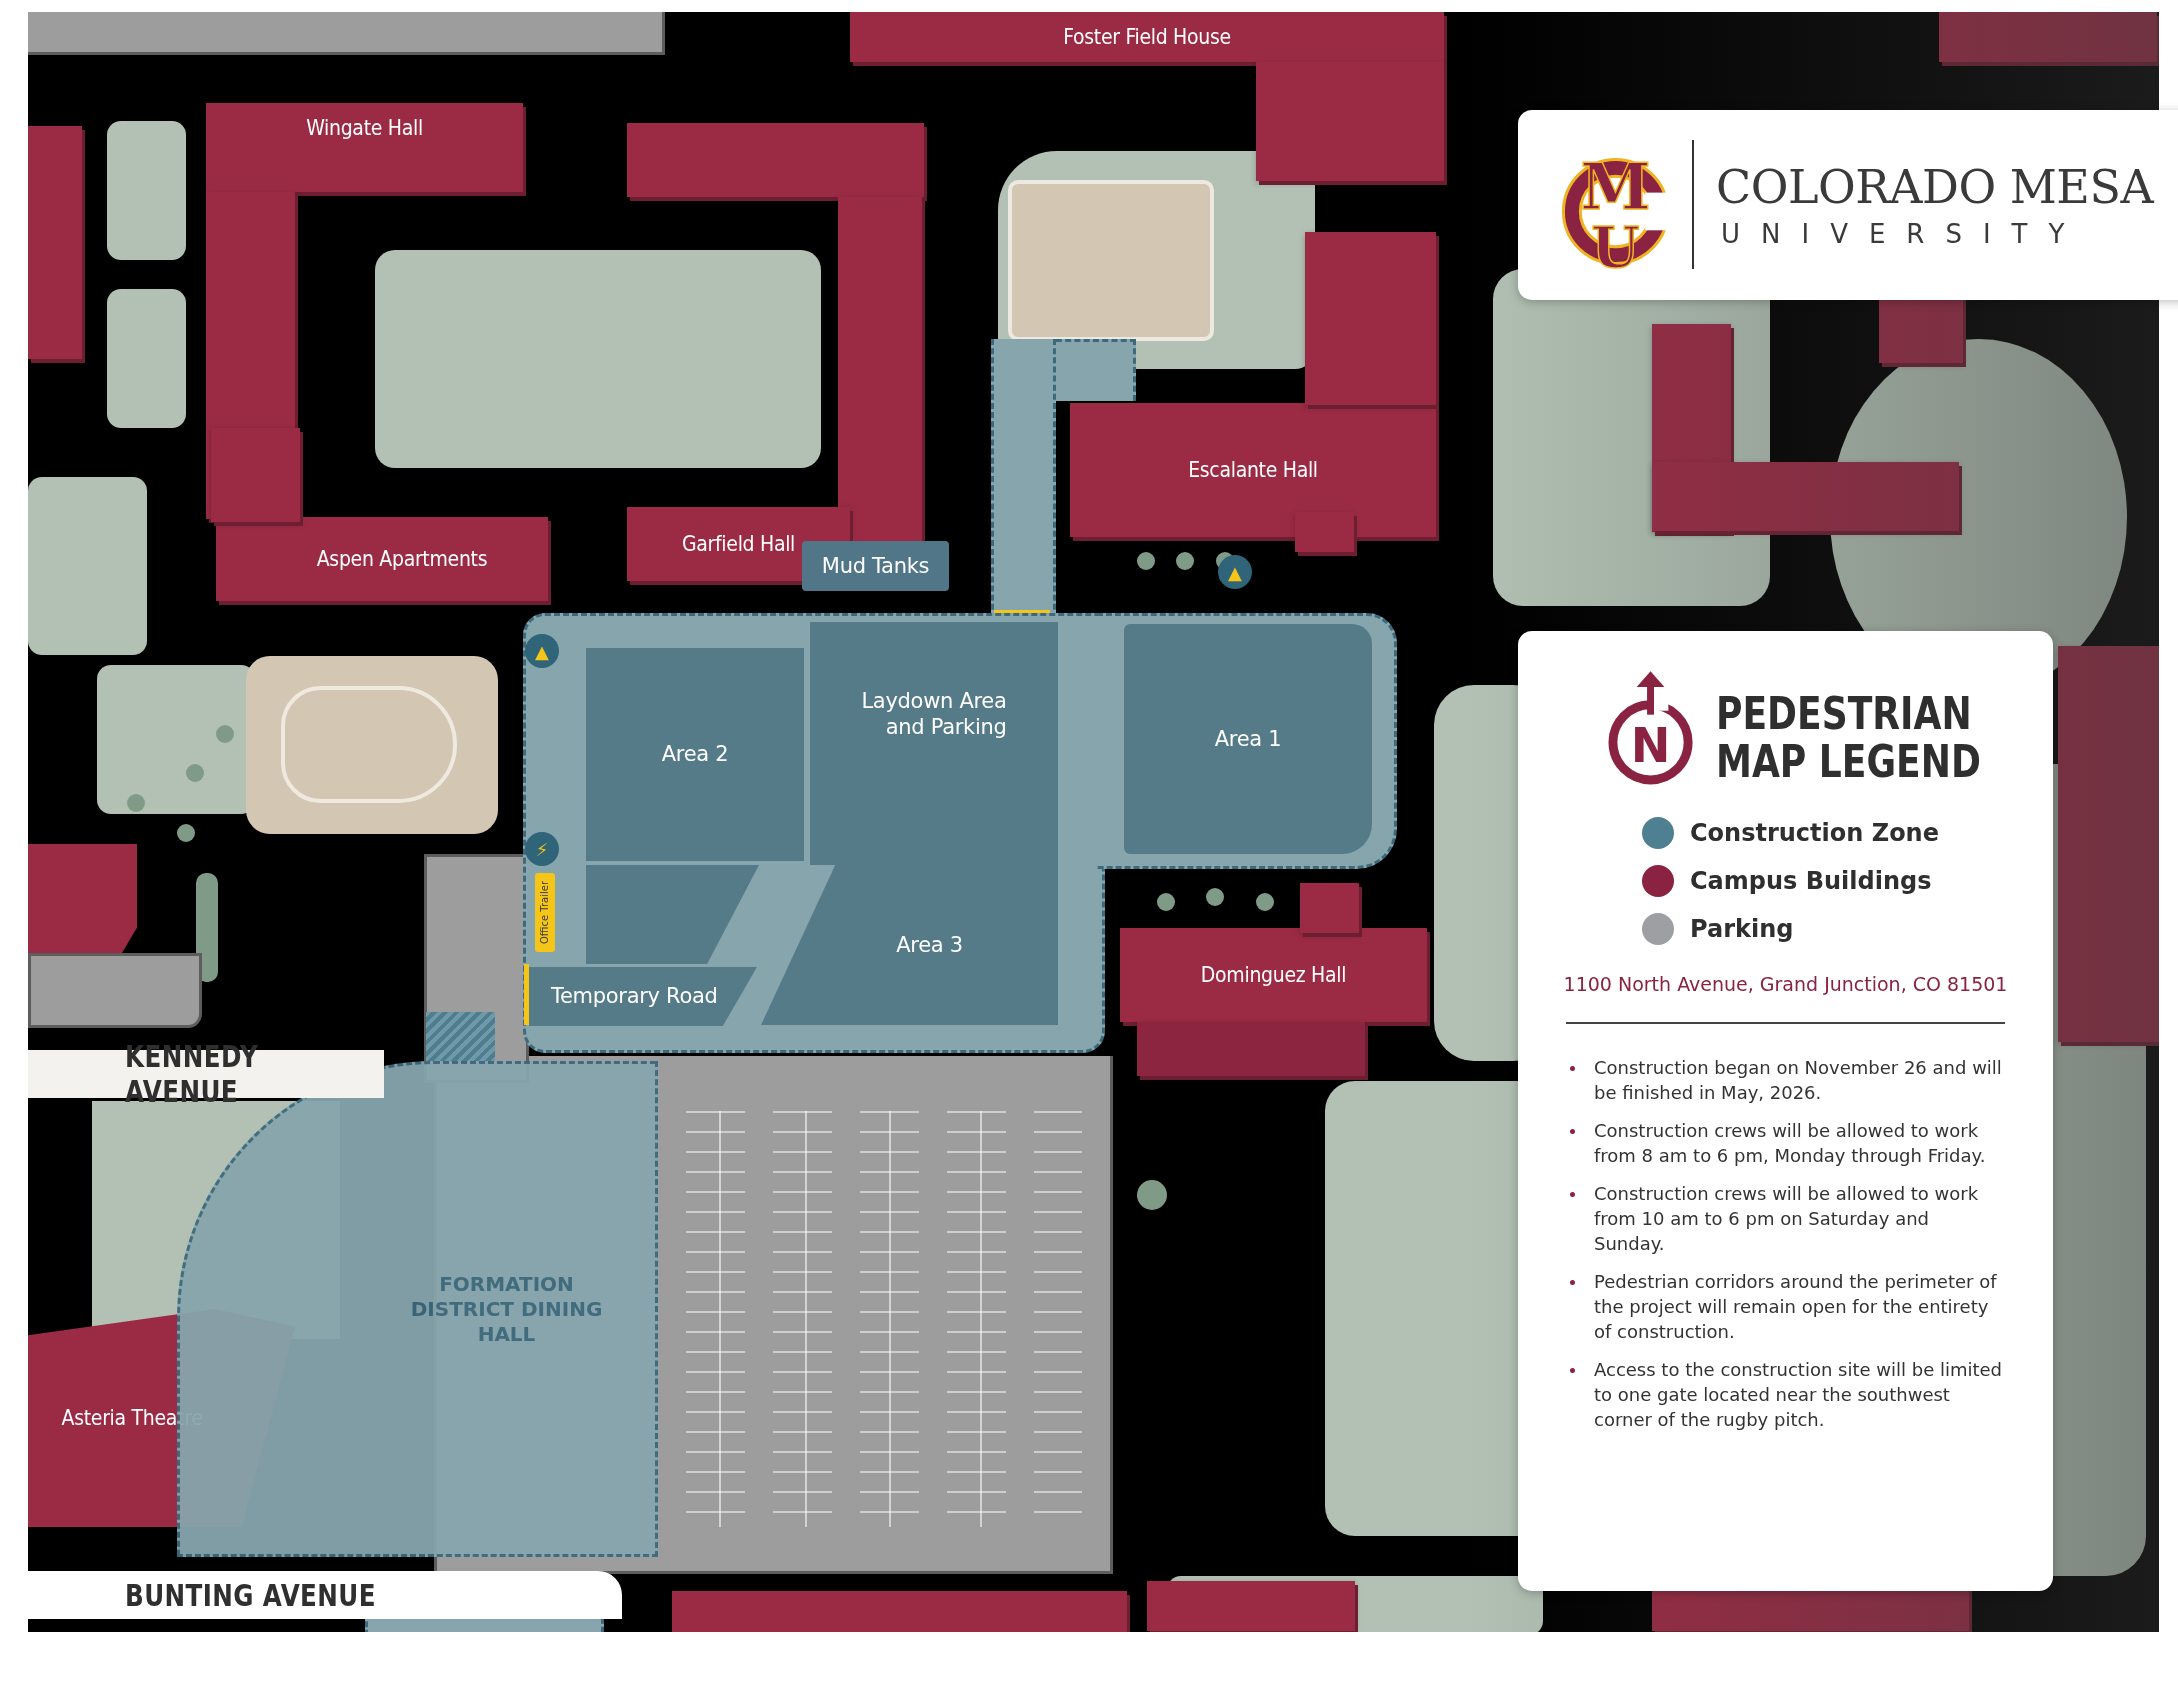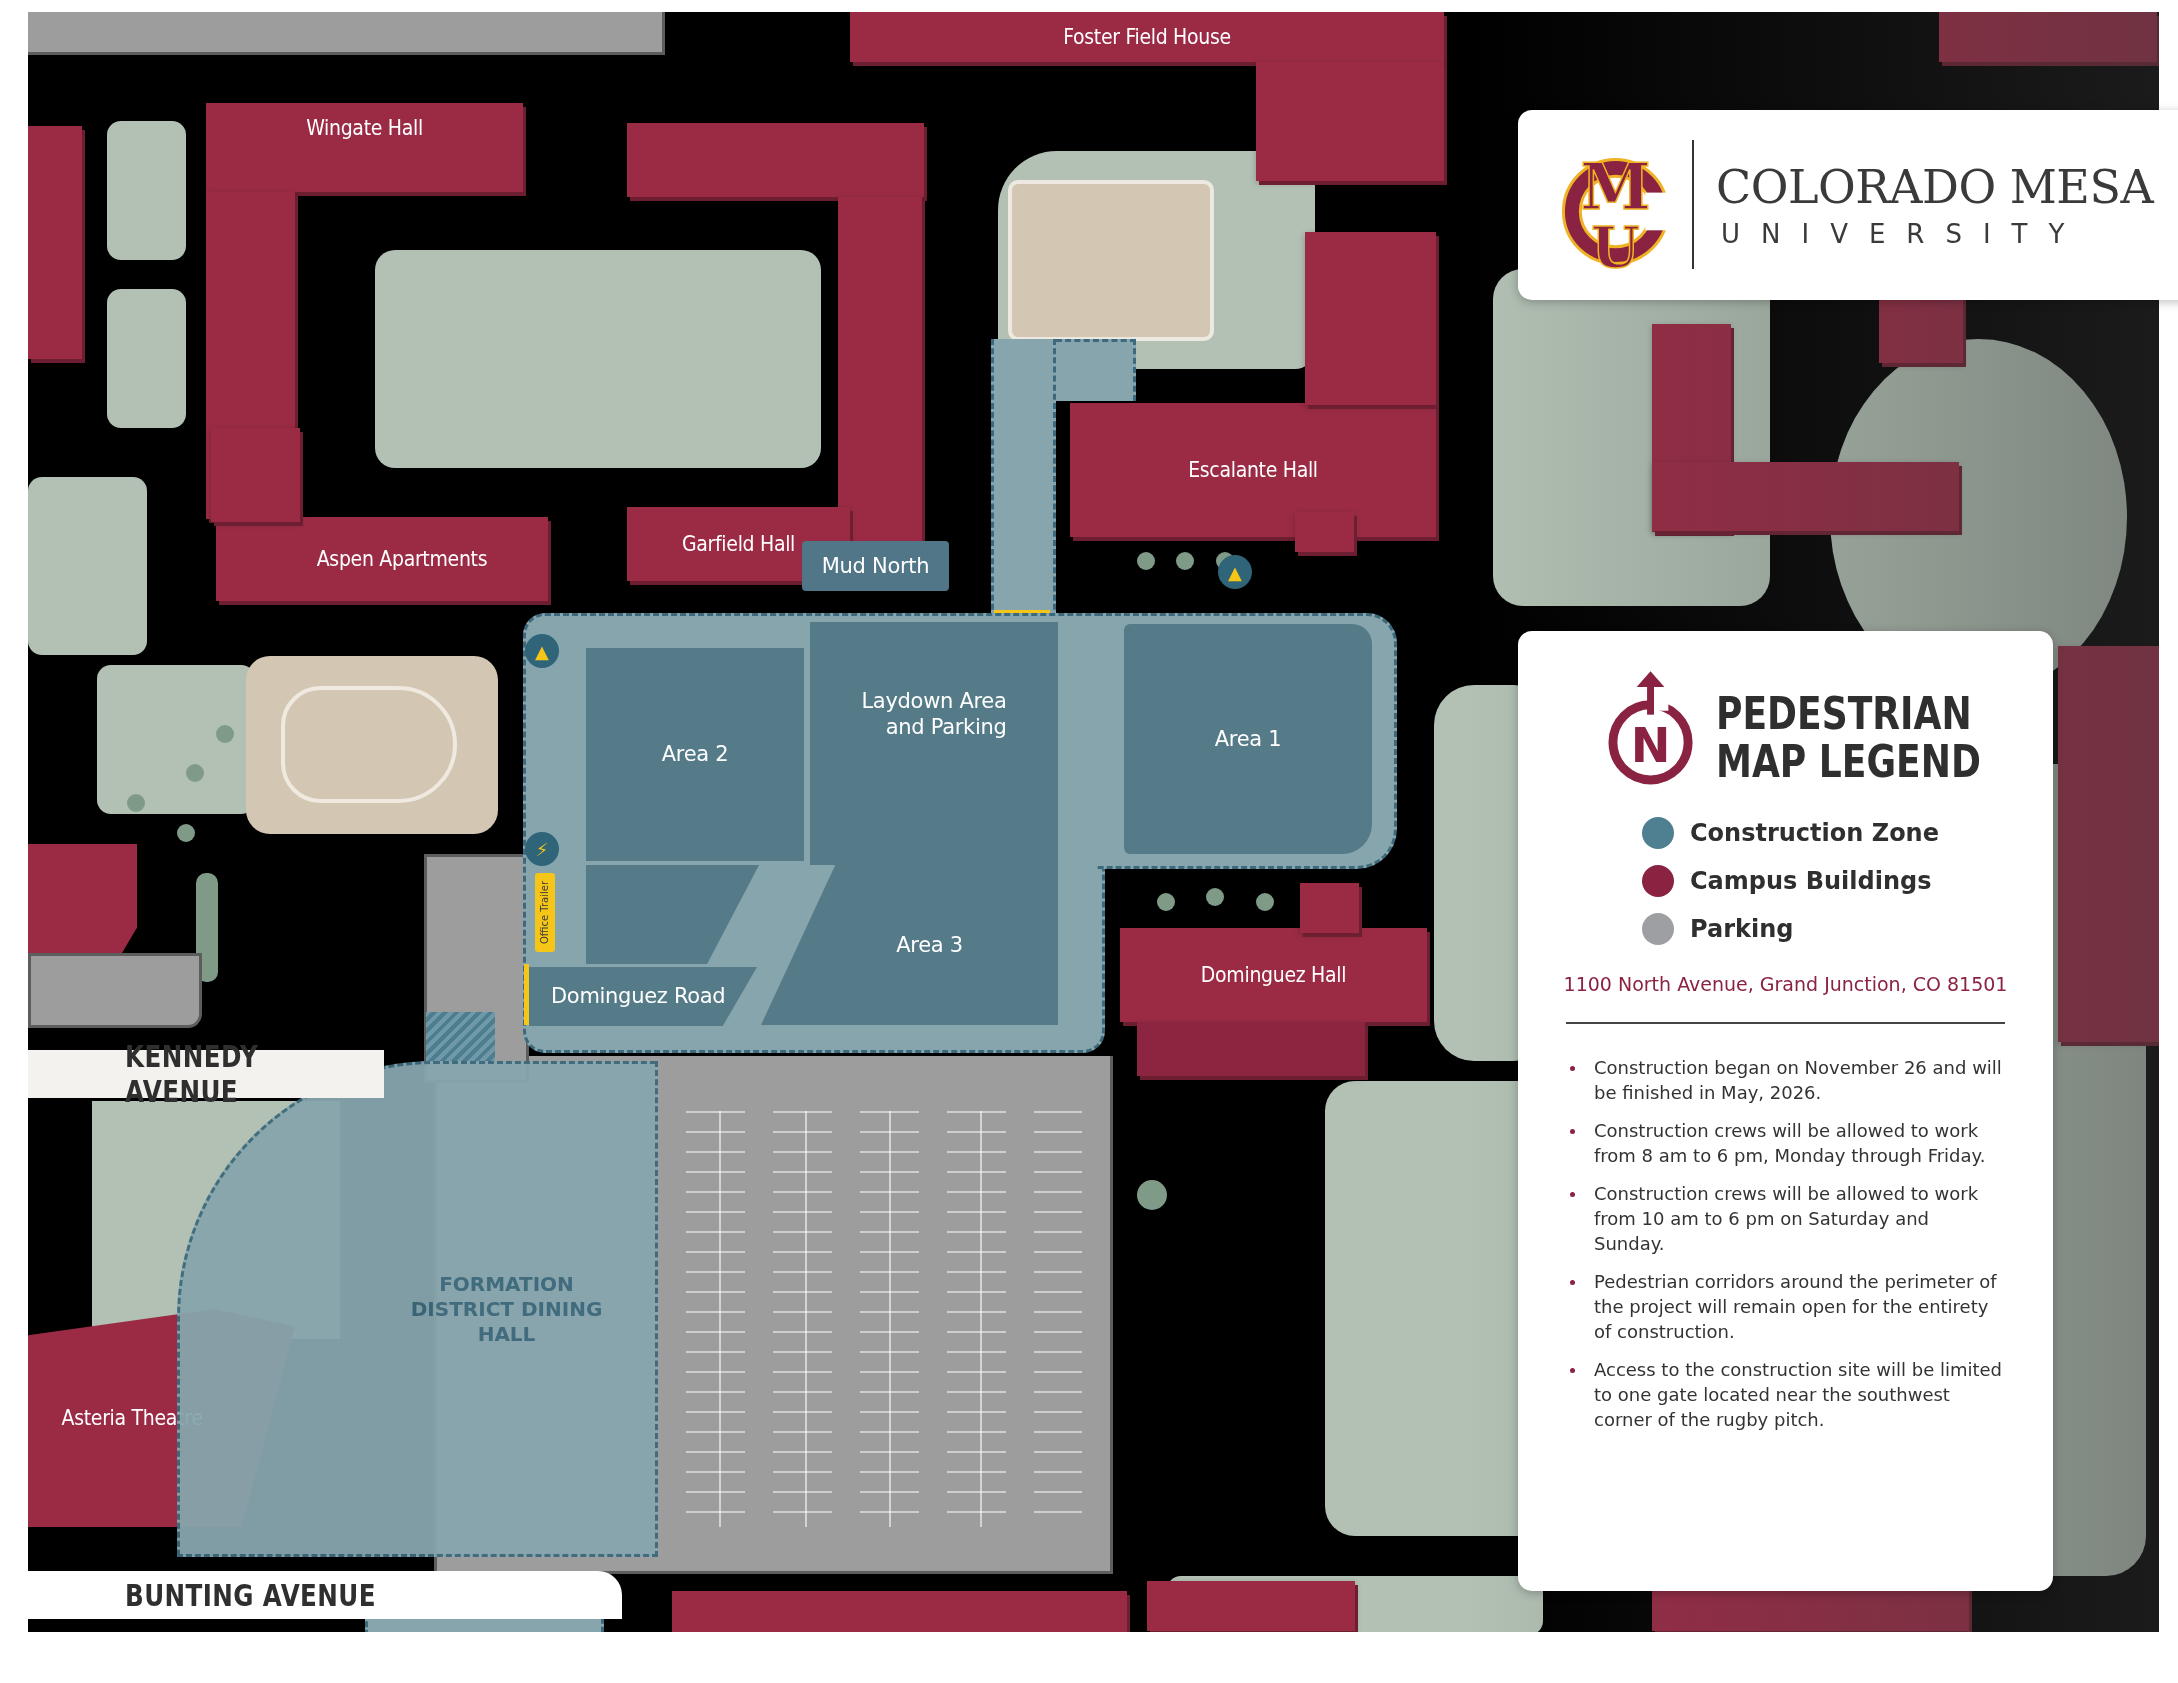--- a/index.html
+++ b/index.html
@@ -168,30 +168,30 @@
 and Parking</span>
   </div>
   <div class="abs cz-inner" style="left:1096px;top:612px;width:248px;height:230px;border-radius:6px 20px 30px 6px;">
     <span class="cz-label">Area 1</span>
   </div>
   <div class="abs cz-inner" style="left:733px;top:853px;width:297px;height:160px;clip-path:polygon(25% 0,100% 0,100% 100%,0 100%);">
     <span class="cz-label" style="margin-left:40px;">Area 3</span>
   </div>
   <div class="abs cz-inner" style="left:558px;top:853px;width:173px;height:99px;clip-path:polygon(0 0,100% 0,70% 100%,0 100%);"></div>
   <div class="abs cz-inner" style="left:501px;top:955px;width:228px;height:59px;justify-content:flex-start;padding-left:22px;box-sizing:border-box;clip-path:polygon(0 0,100% 0,85% 100%,0 100%);">
-    <span class="cz-label">Dominguez Road</span>
+    <span class="cz-label">Temporary Road</span>
   </div>
   <div class="abs" style="left:496px;top:952px;width:5px;height:61px;background:#f5c518;"></div>
 
   <div class="abs" style="left:507px;top:861px;width:20px;height:79px;background:#f5c518;border-radius:3px;display:flex;align-items:center;justify-content:center;">
     <span style="transform:rotate(-90deg);white-space:nowrap;font-size:10px;color:#3a3a3a;">Office Trailer</span>
   </div>
 
   <div class="abs" style="left:774px;top:529px;width:147px;height:50px;background:#517687;border-radius:4px;display:flex;align-items:center;justify-content:center;">
-    <span class="cz-label">Mud North</span>
+    <span class="cz-label">Mud Tanks</span>
   </div>
 
   <div class="marker" style="left:497px;top:622px;">▲</div>
   <div class="marker" style="left:1190px;top:543px;">▲</div>
   <div class="marker" style="left:497px;top:820px;">⚡</div>
 
   <div class="shade"></div>
 </div>
 
 <div class="panel logo-box">

